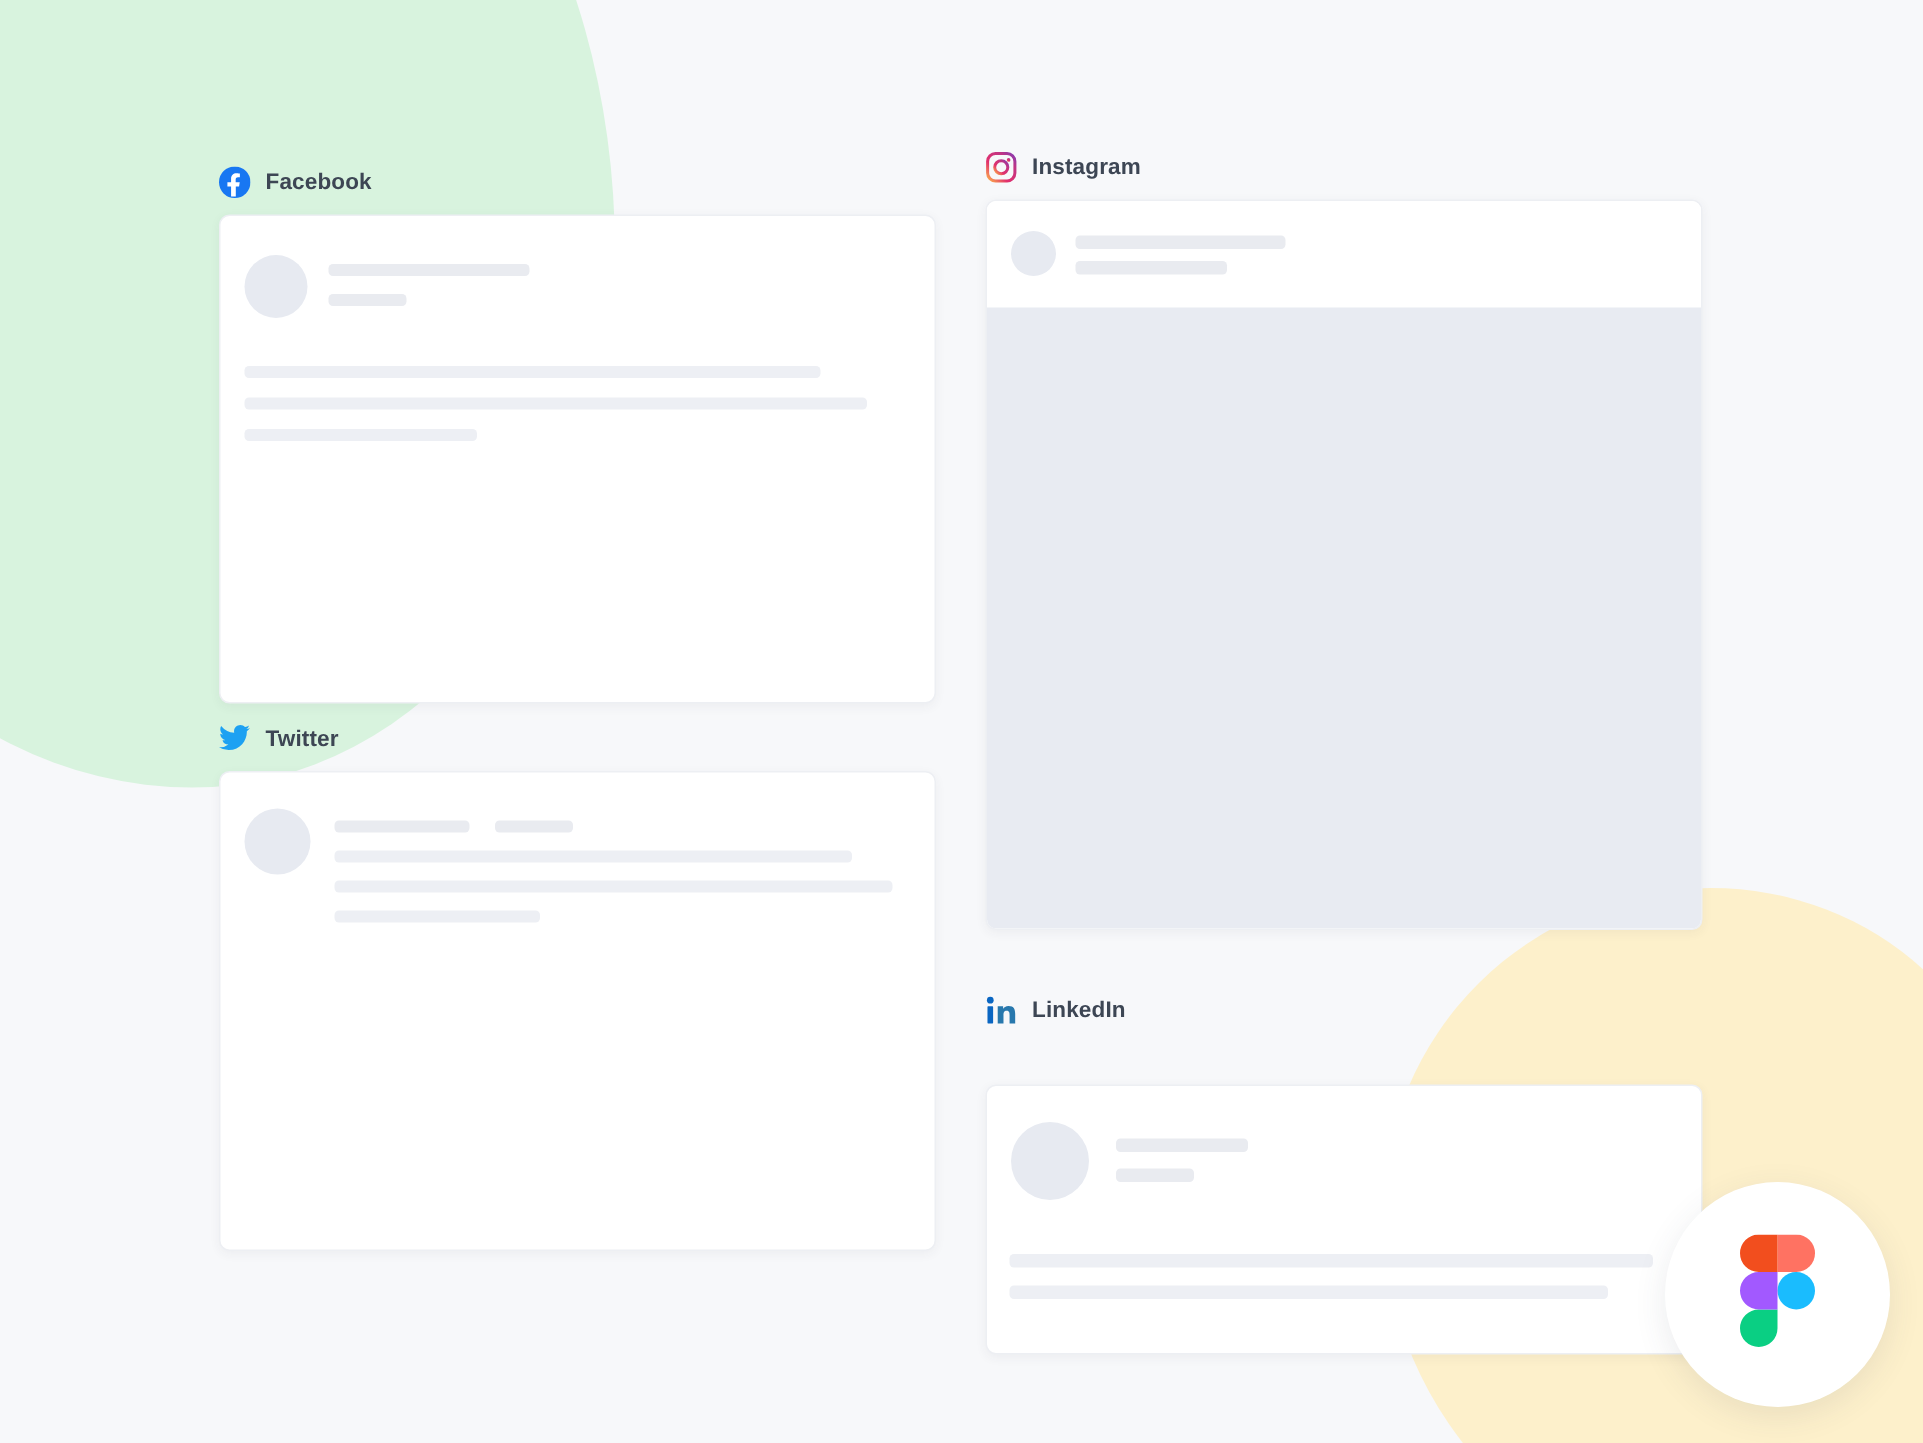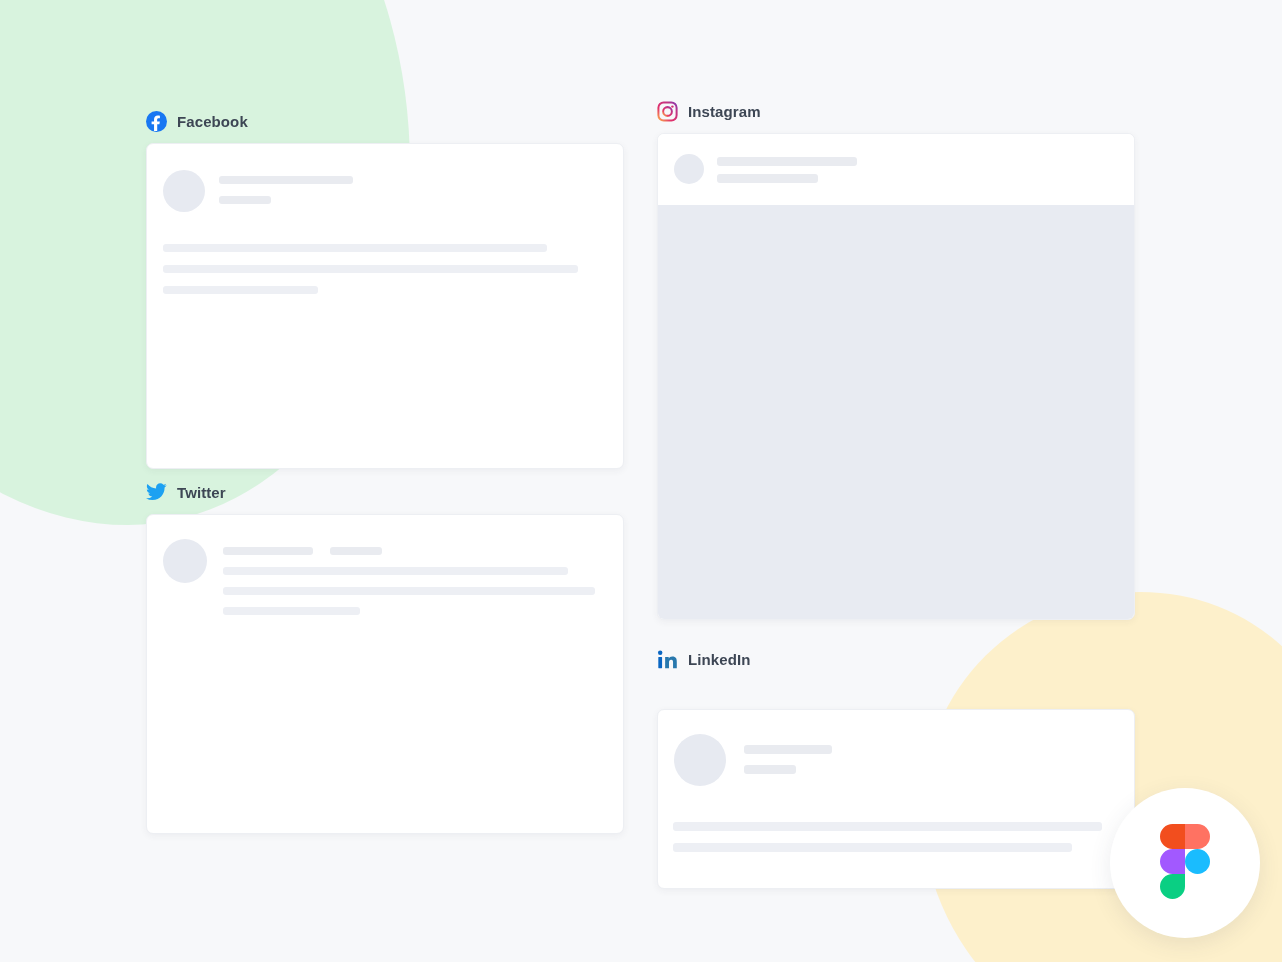--- a/index.html
+++ b/index.html
@@ -244,21 +244,21 @@
           <div class="avatar ig-avatar"></div>
           <div class="ig-lines">
             <div class="sk" style="width:140px;height:9px;"></div>
             <div class="sk" style="width:101px;height:9px;"></div>
           </div>
         </div>
         <div class="ig-media"></div>
       </div>
     </section>
 
-    <section class="panel" style="margin-top:28px;gap:28px;">
+    <section class="panel" style="margin-top:42px;gap:28px;">
       <div class="panel-head">
         <span class="brand-icon">
           <svg width="21" height="21" viewBox="0 0 24 24">
             <rect x="1.5" y="9" width="4.3" height="13" rx="0.5" fill="#0a66c2"></rect>
             <circle cx="3.65" cy="4.3" r="2.55" fill="#0a66c2"></circle>
             <path fill="#2878ad" d="M9.3 9h4.1v1.8h.06c.57-1.02 1.96-2.1 4.04-2.1 4.32 0 5.12 2.68 5.12 6.17V22h-4.27v-6.25c0-1.49-.03-3.41-2.16-3.41-2.16 0-2.49 1.63-2.49 3.3V22H9.3z"></path>
           </svg>
         </span>
         <span class="panel-title">LinkedIn</span>
       </div>

